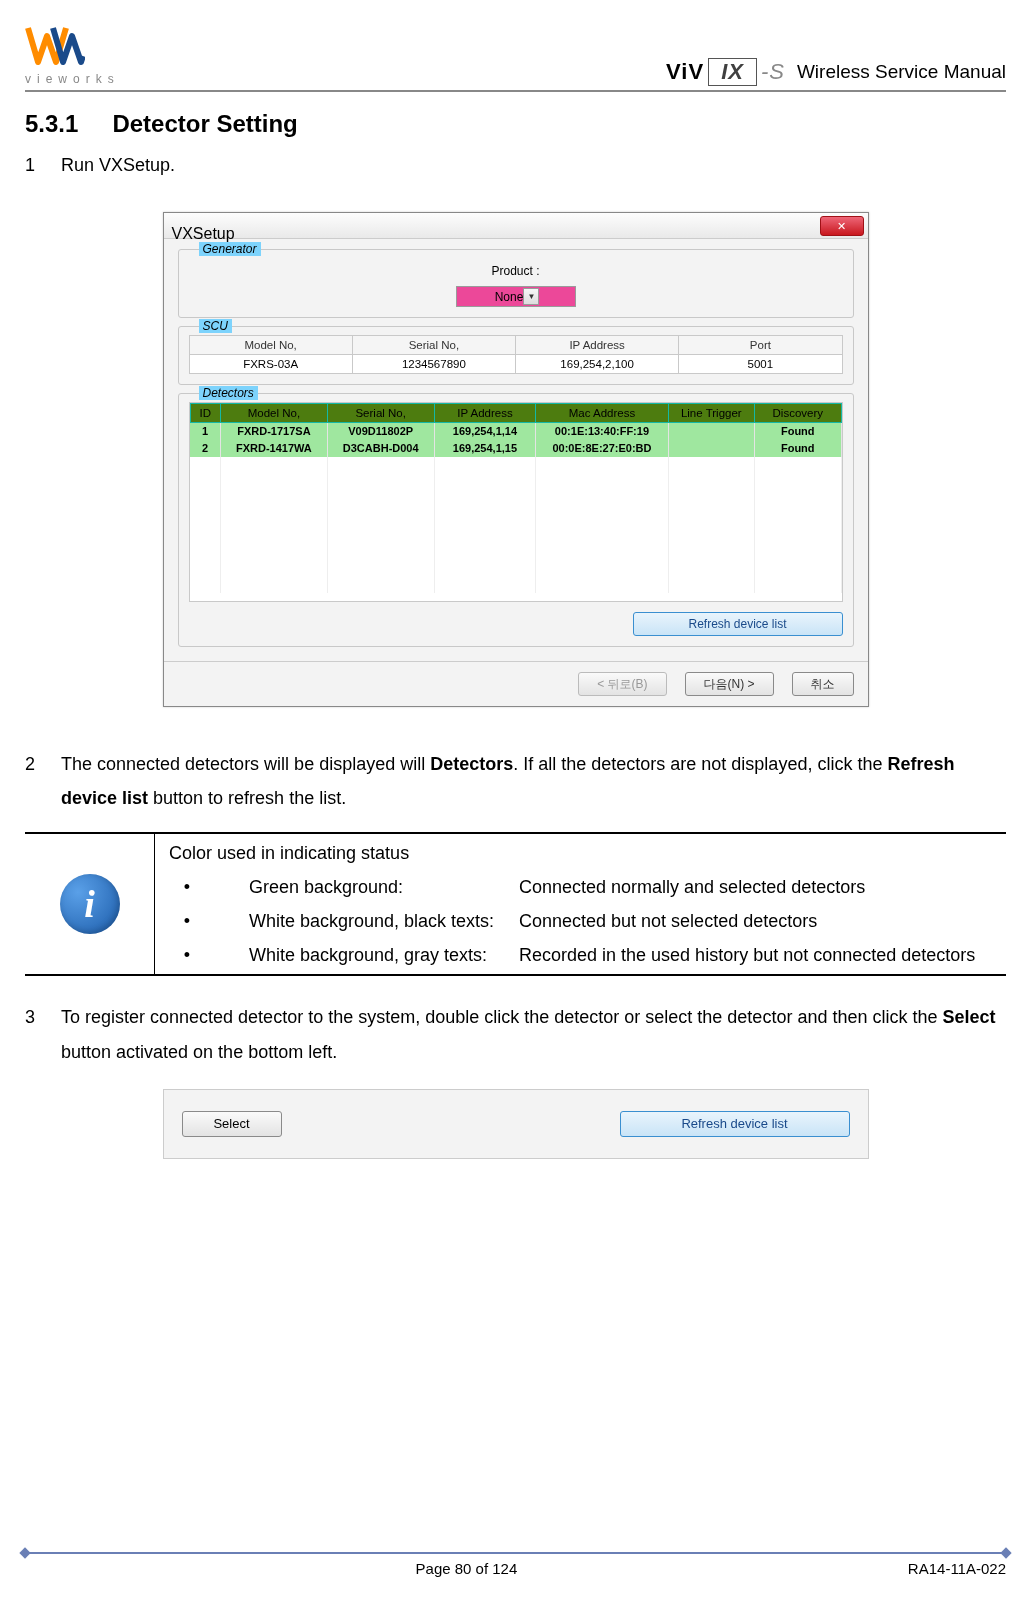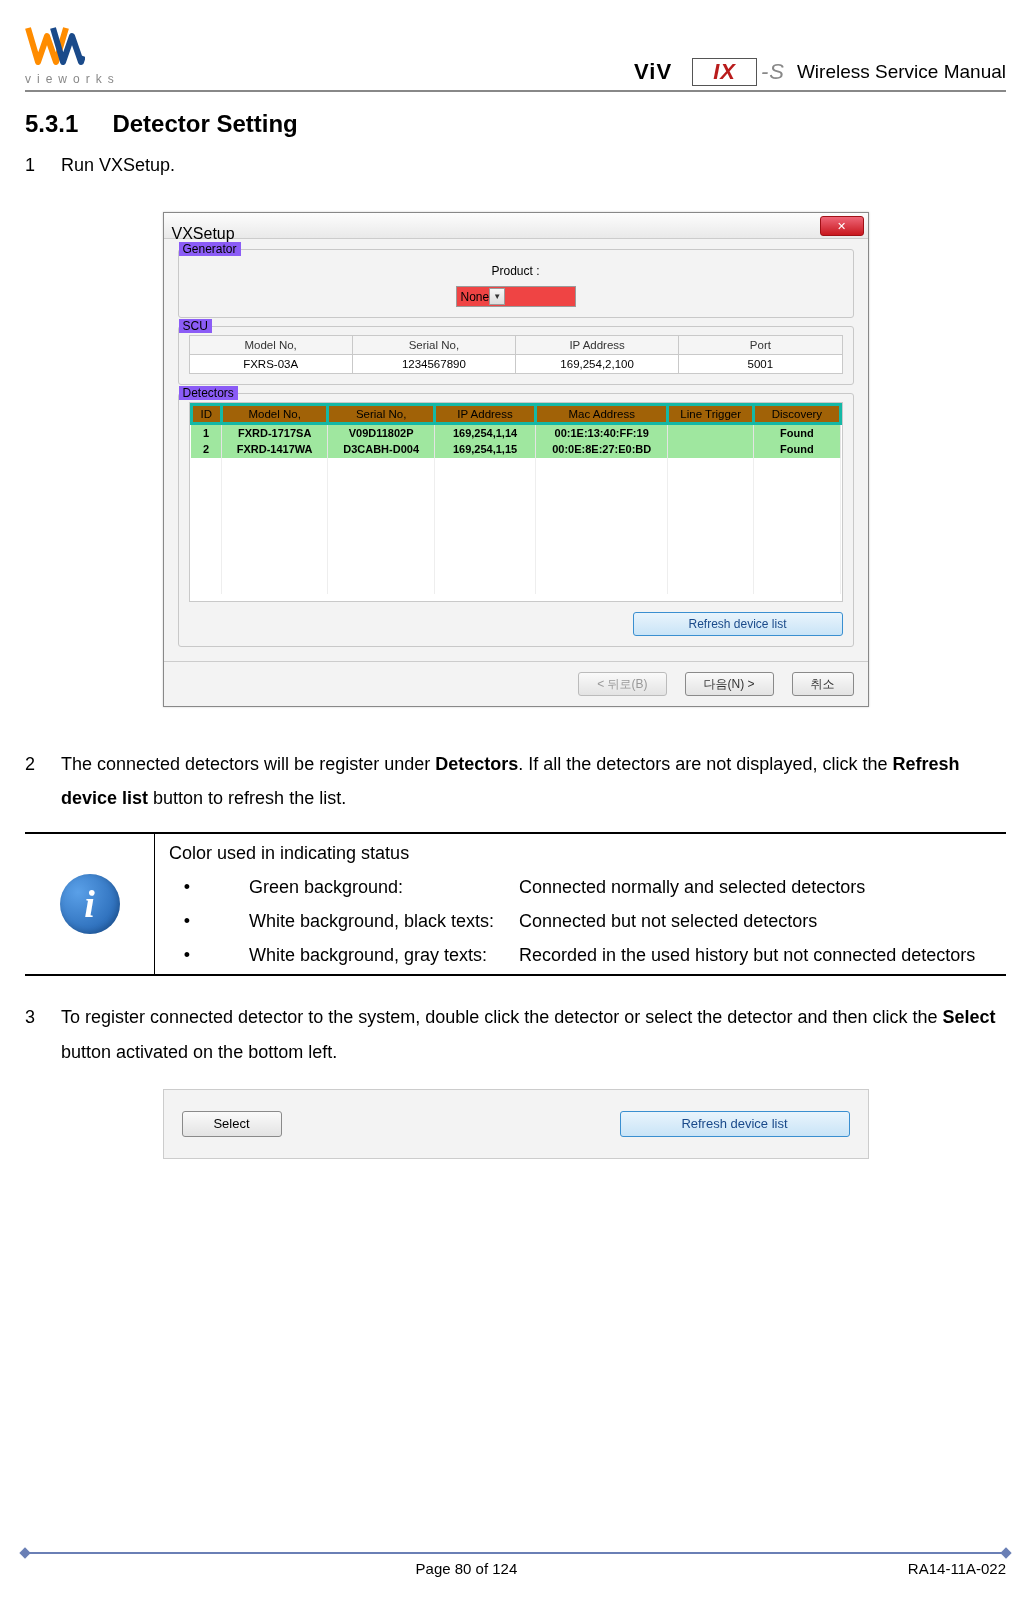--- a/index.html
+++ b/index.html
@@ -41,25 +41,24 @@
   }
   .header-right {
     display: flex; align-items: center; gap: 12px;
     font-size: 18px;
   }
   .vivix-logo {
     font-size: 22px; font-weight: bold; letter-spacing: 1px;
     display: flex; align-items: center; gap: 4px;
   }
   .vivix-logo .box {
-    display: inline-block; padding: 0 20px;
+    display: inline-block; padding: 0 12px;
     border: 1.5px solid #555;
-    color: #b91c1c;
+    color: #404040;
     font-style: italic;
-    margin-left: 16px;
   }
   .vivix-logo .dash-s {
     font-style: italic; color: #888;
     font-weight: normal;
   }
   .wsm { font-size: 19px; }
   
   h2 {
     font-size: 24px; font-weight: bold;
     margin-bottom: 10px;
@@ -105,31 +104,32 @@
   .dlg-body { padding: 10px 14px 14px 14px; background:#f3f3f3; }
   .group {
     border:1px solid #c8c8c8;
     border-radius:3px;
     padding: 8px 10px 10px 10px;
     margin-bottom:8px;
     position:relative;
     background:#f3f3f3;
   }
   .group-title {
-    position:absolute; top:-8px; left:0;
-    background:#8b5cf6; padding:0 4px;
+    position:absolute; top:-8px; left:20px;
+    background:#7dd3fc; padding:0 4px;
     font-size:12px;
+    font-style:italic;
   }
   .row-prod { display:flex; align-items:center; gap:8px; margin-top:6px;flex-direction:column;}
   .combo {
     display:inline-flex; align-items:center;
-    border:1px solid #9a9a9a; background:#ef4444;
+    border:1px solid #9a9a9a; background:#ec4899;
     height:21px; width:120px; font-size:12px;
     padding: 0 4px;
-    justify-content:flex-start;
+    justify-content:center;
   }
   .combo .arrow {
     width:16px; height:17px;
     background: linear-gradient(#f7f7f7,#ddd);
     border:1px solid #9a9a9a;
     display:flex; align-items:center; justify-content:center;
     font-size:8px; color:#333;
     margin-right:-3px;
   }
   table.gridtbl {
@@ -153,21 +153,21 @@
   .det-table-wrap {
     background:#fff; border:1px solid #c9c9c9;
     height: 200px;
     overflow:hidden;
   }
   table.dettbl {
     width:100%; border-collapse:collapse;
     font-size:11.5px;
     table-layout:fixed;
   }
-  .dettbl th { border:3px solid #14b8a6; background:#a16207; height:19px; font-weight:normal; overflow:hidden; white-space:nowrap;}
+  .dettbl th { border:1px solid #14b8a6; background:#4d7c0f; height:19px; font-weight:normal; overflow:hidden; white-space:nowrap;}
   .dettbl td { border-right:1px solid #e4e4e4; height:17px; text-align:center; font-weight:bold; font-size:11px; overflow:hidden; white-space:nowrap;}
   .dettbl tr.green td { background:#9fe79f; }
   .dettbl tr.blank td { border-right:1px solid #eee; height:17px; }
   .btnbar {
     display:flex; justify-content:flex-end; gap:8px;
     margin-top:10px;
   }
   .winbtn {
     height:24px; padding: 0 18px;
     border:1px solid #8a8a8a; border-radius:3px;
@@ -474,21 +474,21 @@
         <div class="winbtn">
           <span>취소</span>
         </div>
       </div>
     </div>
   </div>
 
   <div class="step">
     <span class="num">2</span>
     <span class="txt">
-      <span>The connected detectors will be register under </span><span class="bold">Detectors</span><span>. If all the detectors are not displayed, click the </span><span class="bold">Refresh device list</span><span> button to refresh the list.</span>
+      <span>The connected detectors will be displayed will </span><span class="bold">Detectors</span><span>. If all the detectors are not displayed, click the </span><span class="bold">Refresh device list</span><span> button to refresh the list.</span>
     </span>
   </div>
 
   <div class="info-table">
     <div class="info-row">
       <div class="info-left">
         <div class="info-icon">
             <span class="i">i</span>
           </div>
       </div>

